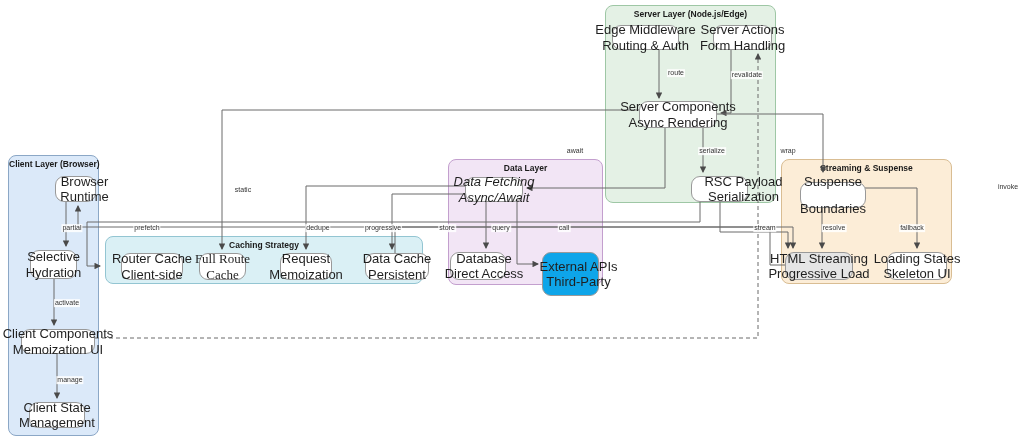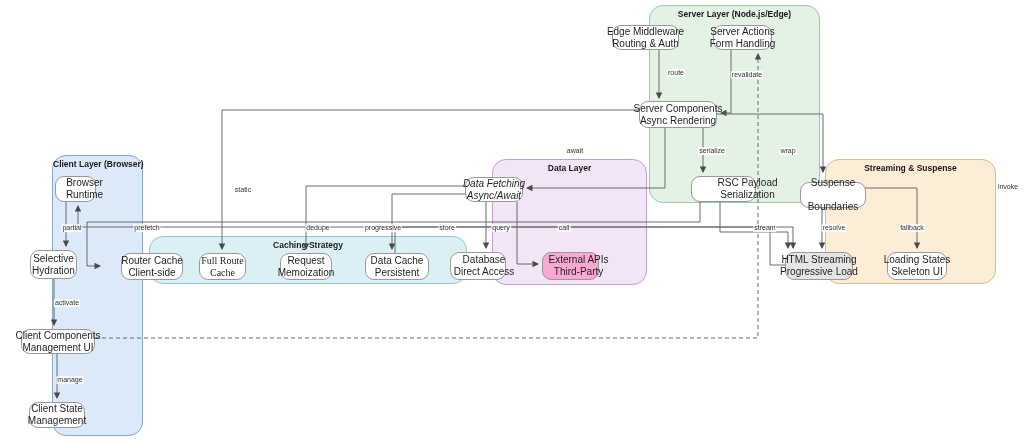--- a/index.html
+++ b/index.html
@@ -1,29 +1,29 @@
 <!DOCTYPE html>
 <html><head>
 <meta charset="utf-8">
 <style>
   html,body{margin:0;padding:0;background:#ffffff;}
   body{font-family:"Liberation Sans", sans-serif;}
   #stage{position:relative;width:1024px;height:443px;background:#ffffff;overflow:hidden;}
   .layer{position:absolute;left:0;top:0;width:100%;height:100%;}
   .container-box{
-    position:absolute;border-radius:14px;border:1px solid;box-sizing:border-box;margin-left:44px;
+    position:absolute;border-radius:8px;border:1px solid;box-sizing:border-box;
   }
   .container-title{
     position:absolute;width:100%;text-align:center;top:3px;
     font-size:8.5px;font-weight:bold;color:#1a1a1a;white-space:nowrap;
   }
   .node{
     position:absolute;background:#ffffff;border:1px solid #999999;border-radius:9px;
     display:flex;flex-direction:column;align-items:center;justify-content:center;
-    font-size:10px;line-height:1.18;color:#1f1f1f;text-align:center;
+    font-size:13px;line-height:1.18;color:#1f1f1f;text-align:center;
     box-sizing:border-box;white-space:nowrap;
   }
   .edge-label{
     position:absolute;transform:translate(-50%,-50%);
     font-size:7px;color:#333333;background:rgba(255,255,255,0.85);
     padding:0 1px;white-space:nowrap;line-height:1.1;
   }
   svg{display:block;}
 </style>
 </head>
@@ -80,21 +80,21 @@
       <div class="node" style="left: 55px; top: 176px; width: 41px; height: 26px; background: rgb(255, 255, 255); border-color: rgb(153, 153, 153); padding-left: 18px;">
         <span>Browser</span>
         <span>Runtime</span>
       </div>
       <div class="node" style="left: 30px; top: 250px; width: 47px; height: 29px; background: rgb(255, 255, 255); border-color: rgb(153, 153, 153);">
         <span>Selective</span>
         <span>Hydration</span>
       </div>
       <div class="node" style="left: 21px; top: 329px; width: 74px; height: 25px; background: rgb(255, 255, 255); border-color: rgb(153, 153, 153);">
         <span>Client Components</span>
-        <span>Management UI</span>
+        <span>Memoization UI</span>
       </div>
       <div class="node" style="left: 29px; top: 402px; width: 56px; height: 26px; background: rgb(255, 255, 255); border-color: rgb(153, 153, 153);">
         <span>Client State</span>
         <span>Management</span>
       </div>
       <div class="node" style="left: 121px; top: 253px; width: 62px; height: 27px; background: rgb(255, 255, 255); border-color: rgb(153, 153, 153);">
         <span>Router Cache</span>
         <span>Client-side</span>
       </div>
       <div class="node" style="left: 199px; top: 253px; width: 47px; height: 27px; background: rgb(255, 255, 255); border-color: rgb(153, 153, 153); font-family: Liberation Serif, serif;">
@@ -110,37 +110,37 @@
         <span>Persistent</span>
       </div>
       <div class="node" style="left: 465px; top: 177px; width: 58px; height: 25px; background: rgb(255, 255, 255); border-color: rgb(153, 153, 153); font-style: italic;">
         <span>Data Fetching</span>
         <span>Async/Await</span>
       </div>
       <div class="node" style="left: 450px; top: 252px; width: 56px; height: 28px; background: rgb(255, 255, 255); border-color: rgb(153, 153, 153); padding-left: 12px;">
         <span>Database</span>
         <span>Direct Access</span>
       </div>
-      <div class="node" style="left: 542px; top: 252px; width: 57px; height: 28px; background: #f9a8d4; border-color: rgb(153, 153, 153); padding-left: 16px;">
+      <div class="node" style="left: 542px; top: 252px; width: 57px; height: 44px; background: #0ea5e9; border-color: rgb(153, 153, 153); padding-left: 16px;">
         <span>External APIs</span>
         <span>Third-Party</span>
       </div>
       <div class="node" style="left: 612px; top: 25px; width: 67px; height: 25px; background: rgb(255, 255, 255); border-color: rgb(153, 153, 153);">
         <span>Edge Middleware</span>
         <span>Routing &amp; Auth</span>
       </div>
       <div class="node" style="left: 713px; top: 25px; width: 59px; height: 25px; background: rgb(255, 255, 255); border-color: rgb(153, 153, 153);">
         <span>Server Actions</span>
         <span>Form Handling</span>
       </div>
       <div class="node" style="left: 639px; top: 101px; width: 78px; height: 27px; background: rgb(255, 255, 255); border-color: rgb(153, 153, 153); justify-content: center;">
         <span>Server Components</span>
         <span>Async Rendering</span>
       </div>
-      <div class="node" style="left: 691px; top: 176px; width: 65px; height: 26px; background: rgb(255, 255, 255); border-color: rgb(153, 153, 153); padding-left: 48px;">
+      <div class="node" style="left: 691px; top: 176px; width: 57px; height: 26px; background: rgb(255, 255, 255); border-color: rgb(153, 153, 153); padding-left: 48px;">
         <span>RSC Payload</span>
         <span>Serialization</span>
       </div>
       <div class="node" style="left: 800px; top: 182px; width: 66px; height: 26px; background: rgb(255, 255, 255); border-color: rgb(153, 153, 153); gap: 12px;">
         <span>Suspense</span>
         <span>Boundaries</span>
       </div>
       <div class="node" style="left: 785px; top: 252px; width: 68px; height: 28px; background: #e5e5e5; border-color: rgb(153, 153, 153);">
         <span>HTML Streaming</span>
         <span>Progressive Load</span>

